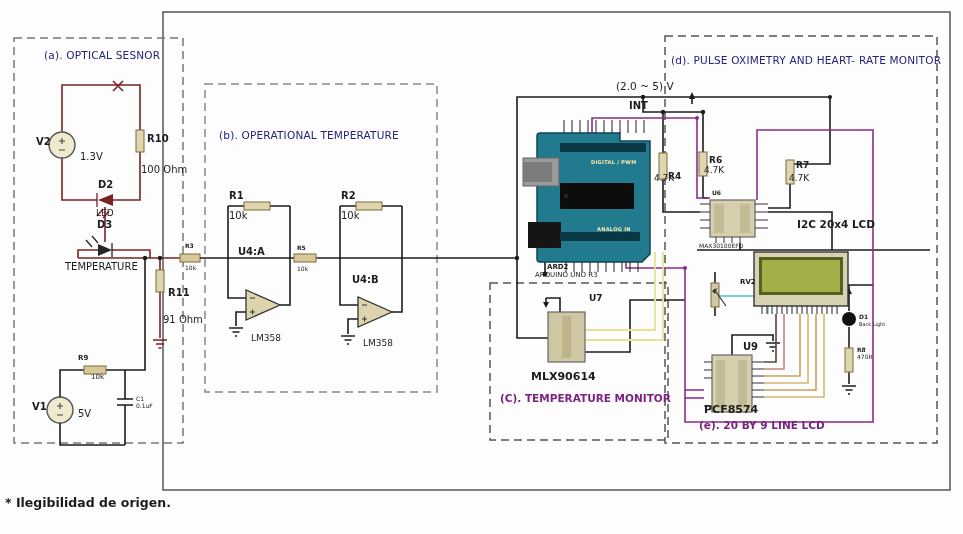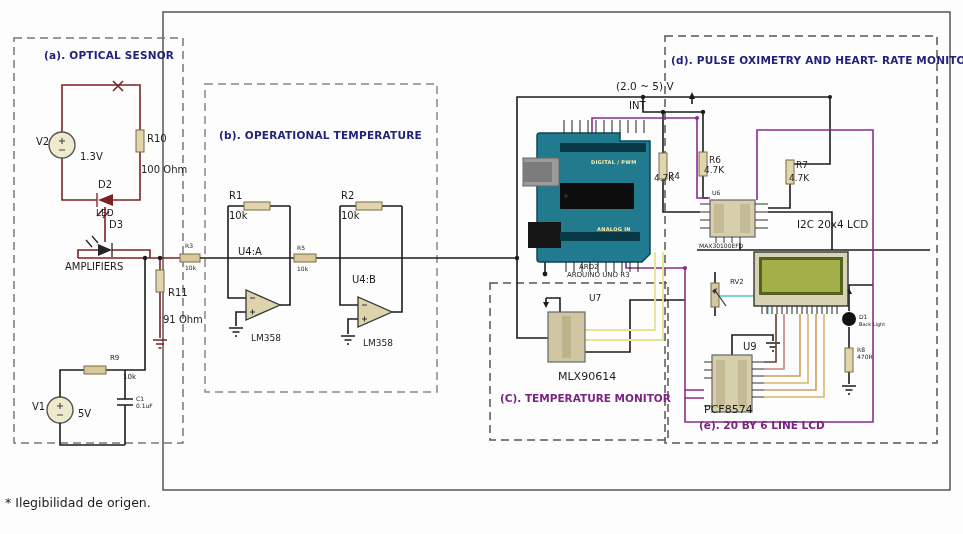--- a/index.html
+++ b/index.html
@@ -1,24 +1,24 @@
 <!DOCTYPE html>
 <html><head>
 <meta charset="utf-8">
 <style>
   html,body{margin:0;padding:0;background:#fff;}
   #stage{position:relative;width:963px;height:534px;background:#fdfdfd;overflow:hidden;
          font-family:"DejaVu Sans","Liberation Sans",sans-serif;}
   svg{position:absolute;left:0;top:0;}
   .lbl{position:absolute;font-size:10px;color:#1c1c1c;white-space:nowrap;line-height:1;}
-  .b{font-weight:normal;text-align:center;}
-  .navy{color:#22227c;font-weight:bold;font-size:10.5px;letter-spacing:.2px;}
+  .b{font-weight:bold;text-align:center;}
+  .navy{color:#22227c;font-weight:normal;font-size:10.5px;letter-spacing:.2px;}
   .pur{color:#7b2382;font-weight:bold;font-size:10.5px;}
-  .t5{font-size:5px;} .t6{font-size:6px;} .t7{font-size:7px;padding-left:32px;} .t9{font-size:9px;}
-  .t10{font-size:10.5px;} .t11{font-size:11px;} .t12{font-size:12.5px;}
+  .t5{font-size:5px;} .t6{font-size:6px;} .t7{font-size:7px;} .t9{font-size:9px;}
+  .t10{font-size:10.5px;} .t11{font-size:11px;} .t12{font-size:12.5px;font-weight:bold;}
   .board{color:#ffe9a8;font-weight:bold;letter-spacing:.3px;}
 </style>
 </head>
 <body>
 
 <div id="stage">
 
 <svg width="963" height="534" viewBox="0 0 963 534">
 
   <rect x="163" y="12" width="787" height="478" fill="none" stroke="#4a4a4a" stroke-width="1.4"></rect>
@@ -196,22 +196,22 @@
   </g>
 </svg>
 
 <span class="lbl navy" style="left:44px;top:50px">(a). OPTICAL SESNOR</span>
 <span class="lbl b" style="left:36px;top:137px">V2</span>
 <span class="lbl" style="left:80px;top:152px">1.3V</span>
 <span class="lbl b" style="left:147px;top:134px">R10</span>
 <span class="lbl" style="left:141px;top:165px">100 Ohm</span>
 <span class="lbl b" style="left:98px;top:180px">D2</span>
 <span class="lbl t9" style="left:96px;top:209px">LED</span>
-<span class="lbl b" style="left:109px;top:220px">D3</span>
-<span class="lbl" style="left:65px;top:262px">AMPLIFIERS</span>
+<span class="lbl b" style="left:97px;top:220px">D3</span>
+<span class="lbl" style="left:65px;top:262px">TEMPERATURE</span>
 <span class="lbl b" style="left:168px;top:288px">R11</span>
 <span class="lbl" style="left:163px;top:315px">91 Ohm</span>
 <span class="lbl t7 b" style="left:78px;top:355px">R9</span>
 <span class="lbl t7" style="left:91px;top:374px">10k</span>
 <span class="lbl b" style="left:32px;top:402px">V1</span>
 <span class="lbl" style="left:78px;top:409px">5V</span>
 <span class="lbl t6" style="left:136px;top:396px">C1</span>
 <span class="lbl t6" style="left:136px;top:403px">0.1uF</span>
 
 <span class="lbl navy" style="left:219px;top:130px">(b). OPERATIONAL TEMPERATURE</span>
@@ -238,28 +238,28 @@
 <span class="lbl navy" style="left:671px;top:55px">(d). PULSE OXIMETRY AND HEART- RATE MONITOR</span>
 <span class="lbl t9 b" style="left:668px;top:172px">R4</span>
 <span class="lbl t9" style="left:654px;top:174px">4.7K</span>
 <span class="lbl t9 b" style="left:709px;top:156px">R6</span>
 <span class="lbl t9" style="left:704px;top:166px">4.7K</span>
 <span class="lbl t9 b" style="left:796px;top:161px">R7</span>
 <span class="lbl t9" style="left:789px;top:174px">4.7K</span>
 <span class="lbl t6 b" style="left:712px;top:190px">U6</span>
 <span class="lbl t6" style="left:699px;top:243px">MAX30100EFD</span>
 <span class="lbl t10 b" style="left:797px;top:219px">I2C 20x4 LCD</span>
-<span class="lbl t7 b" style="left:698px;top:279px">RV2</span>
+<span class="lbl t7 b" style="left:740px;top:279px">RV2</span>
 <span class="lbl t6 b" style="left:859px;top:314px">D1</span>
 <span class="lbl t5" style="left:859px;top:322px">Back Light</span>
 <span class="lbl t6 b" style="left:857px;top:347px">R8</span>
 <span class="lbl t6" style="left:857px;top:354px">470R</span>
 <span class="lbl b" style="left:743px;top:342px">U9</span>
 <span class="lbl t11 b" style="left:704px;top:404px">PCF8574</span>
-<span class="lbl pur" style="left:699px;top:420px">(e). 20 BY 6 LINE LCD</span>
+<span class="lbl pur" style="left:699px;top:420px">(e). 20 BY 9 LINE LCD</span>
 
 <span class="lbl t9 b" style="left:589px;top:294px">U7</span>
-<span class="lbl t11 b" style="left:558px;top:371px">MLX90614</span>
+<span class="lbl t11 b" style="left:531px;top:371px">MLX90614</span>
 <span class="lbl pur" style="left:500px;top:393px">(C). TEMPERATURE MONITOR</span>
 
 <span class="lbl t12" style="left:5px;top:497px">* Ilegibilidad de origen.</span>
 
 </div>
 
 </body></html>

